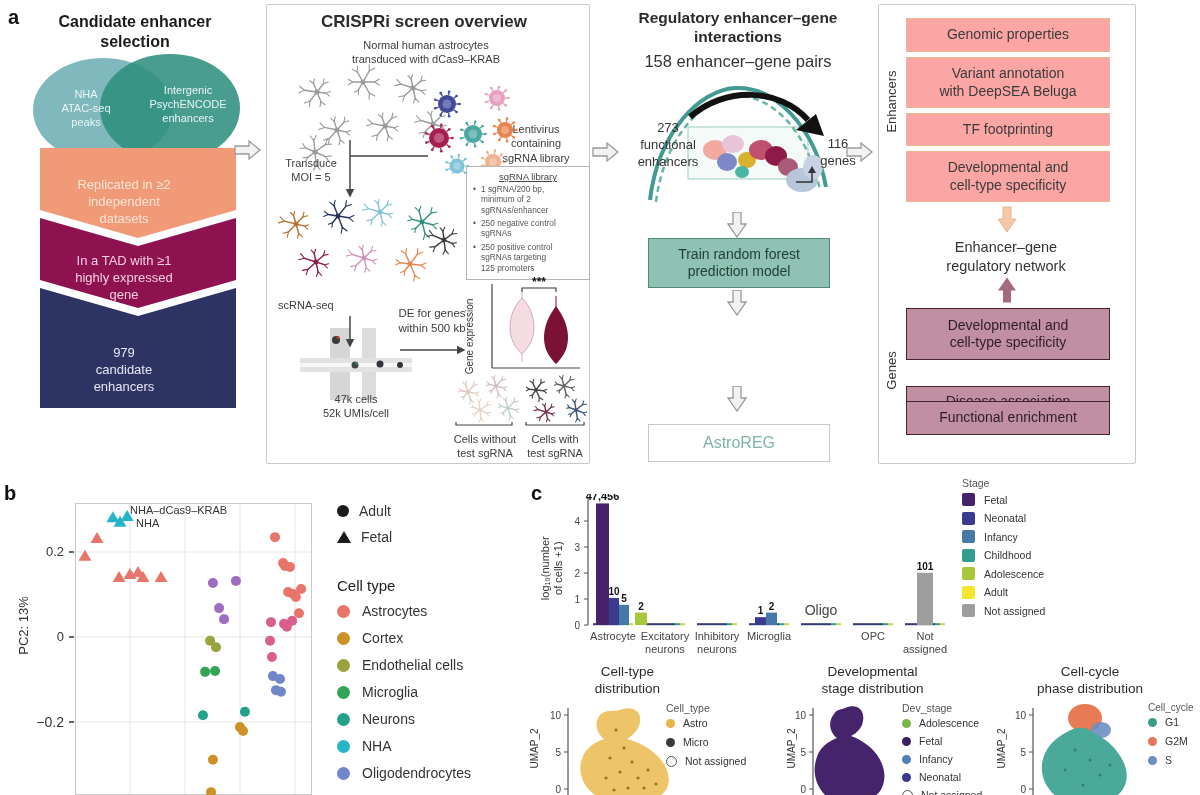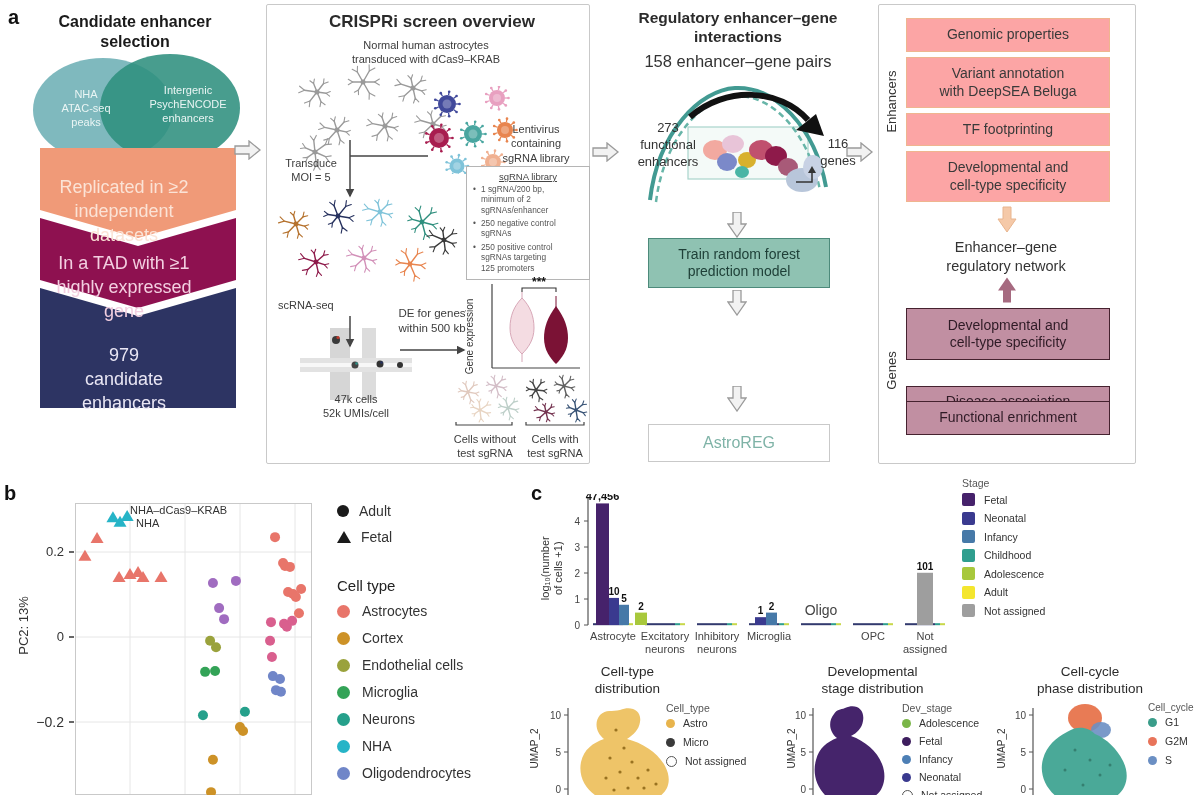--- a/index.html
+++ b/index.html
@@ -13,21 +13,21 @@
   .tealbox{position:absolute;background:#8fc2b2;border:1.5px solid #4d8a7b;color:#1f4038;
            display:flex;align-items:center;justify-content:center;text-align:center;
            font-size:14px;line-height:1.25;white-space:pre-line;}
   .orangebox{position:absolute;background:#fca5a5;border:1px solid #efb58f;color:#3a3a3a;
            display:flex;align-items:center;justify-content:center;text-align:center;
            font-size:14px;line-height:1.22;white-space:pre-line;}
   .mauvebox{position:absolute;background:#c18fa2;border:1.5px solid #45222f;color:#2f1b26;
            display:flex;align-items:center;justify-content:center;text-align:center;
            font-size:14px;line-height:1.22;white-space:pre-line;}
   .chevtext{position:absolute;left:40px;width:168px;text-align:center;white-space:pre-line;
-            font-size:18px;line-height:1.32;}
+            font-size:13px;line-height:1.32;}
   .venntext{position:absolute;text-align:center;white-space:pre-line;color:#eaf5f4;
             font-size:11px;line-height:1.25;}
   .smalltext{font-size:11px;line-height:1.3;color:#3c3c3c;}
   .legend-row{display:flex;align-items:center;}
   .legend-marker{flex:0 0 auto;display:inline-block;}
   .sgbox{position:absolute;border:1px solid #b5b5b5;background:#fff;padding:4px 5px 3px 5px;}
   .sgbox .sgtitle{font-size:9.5px;text-decoration:underline;text-align:center;color:#444;margin-bottom:2px;}
   .sgbox ul{margin:0;padding-left:9px;list-style:none;}
   .sgbox li{font-size:8.3px;color:#555;line-height:1.25;white-space:pre-line;position:relative;margin-bottom:3px;}
   .sgbox li::before{content:"•";position:absolute;left:-8px;color:#555;}
@@ -67,21 +67,21 @@
 gene</div>
   <div class="chevtext" style="top:344px;color:#e9e6f4;">979
 candidate
 enhancers</div>
 
   <svg class="abs" style="left:234px;top:140px;" width="28" height="20" viewBox="0 0 26 20">
     <polygon points="0,6 14,6 14,1 25,10 14,19 14,14 0,14" fill="#f2f2f2" stroke="#9a9a9a" stroke-width="1.3"></polygon>
   </svg>
 
   <div class="panelbox" style="left:266px;top:4px;width:322px;height:458px;"></div>
-  <div class="abs ctr" style="left:266px;top:12px;width:316px;font-size:17px;font-weight:600;color:#2b2b2b;padding-left:8px;">CRISPRi screen overview</div>
+  <div class="abs ctr" style="left:266px;top:12px;width:316px;font-size:17px;font-weight:600;color:#2b2b2b;">CRISPRi screen overview</div>
   <div class="abs ctr smalltext" style="left:296px;top:38px;width:260px;text-align:center;">Normal human astrocytes
 transduced with dCas9–KRAB</div>
 
   <svg id="astro-gray" class="abs" style="left:285px;top:64px;" width="175" height="108" viewBox="0 0 175 108">
       <g opacity="1">
         <path d="M32,28 L41.1,29.3" stroke="#9a9a9a" stroke-width="1.4" fill="none" stroke-linecap="round"></path>
         <path d="M41.1,29.3 l3.5,2.9 M41.1,29.3 l4.2,-1.8" stroke="#9a9a9a" stroke-width="1.1" fill="none" stroke-linecap="round"></path>
         <path d="M32,28 L35.9,37.6" stroke="#9a9a9a" stroke-width="1.4" fill="none" stroke-linecap="round"></path>
         <path d="M35.9,37.6 l-0.9,5.1 M35.9,37.6 l4.2,3.1" stroke="#9a9a9a" stroke-width="1.1" fill="none" stroke-linecap="round"></path>
         <path d="M32,28 L24.9,37.1" stroke="#9a9a9a" stroke-width="1.4" fill="none" stroke-linecap="round"></path>

